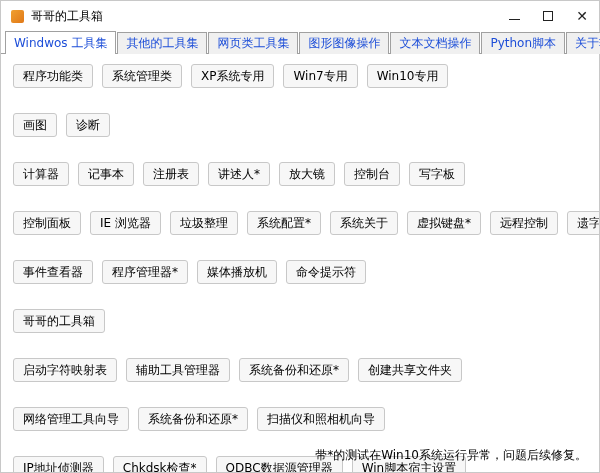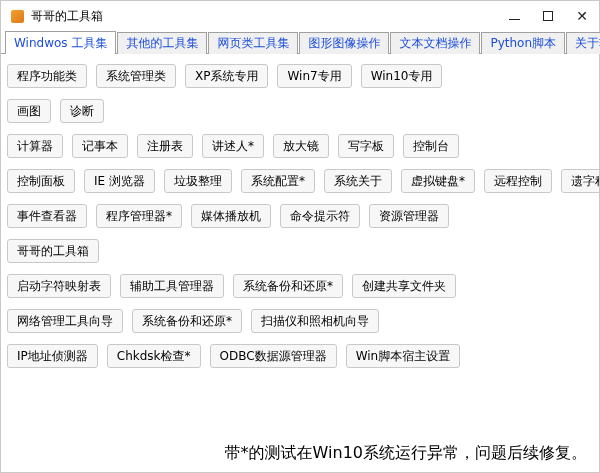--- a/index.html
+++ b/index.html
@@ -136,43 +136,43 @@
     flex: 1;
     background: #ffffff;
     position: relative;
     padding: 10px 0 0 0;
     overflow: hidden;
   }
   .row {
     display: flex;
     flex-wrap: nowrap;
     align-items: flex-end;
-    padding-left: 6px;
-    margin-bottom: 11px;
+    padding-left: 12px;
+    margin-bottom: 25px;
   }
   .btn {
     border: 1px solid #c8c8c8;
     background: #f7f7f7;
     border-radius: 3px;
     font-size: 12px;
     color: #000;
     height: 24px;
     line-height: 22px;
     padding: 0 9px;
     margin-right: 9px;
     white-space: nowrap;
     box-sizing: border-box;
     cursor: default;
   }
 
   .footnote {
     position: absolute;
     right: 12px;
     bottom: 8px;
-    font-size: 16px;
+    font-size: 12px;
     color: #000;
     white-space: nowrap;
   }
 </style>
 </head>
 <body>
 
 <div class="window">
 
   <div class="titlebar">
@@ -217,42 +217,41 @@
       <div class="btn">画图</div>
       <div class="btn">诊断</div>
     </div>
 
     <div class="row">
       <div class="btn">计算器</div>
       <div class="btn">记事本</div>
       <div class="btn">注册表</div>
       <div class="btn">讲述人*</div>
       <div class="btn">放大镜</div>
+      <div class="btn">控制台</div>
       <div class="btn">写字板</div>
-      <div class="btn">控制台</div>
     </div>
 
     <div class="row">
       <div class="btn">控制面板</div>
       <div class="btn">IE 浏览器</div>
       <div class="btn">垃圾整理</div>
       <div class="btn">系统配置*</div>
       <div class="btn">系统关于</div>
       <div class="btn">虚拟键盘*</div>
       <div class="btn">远程控制</div>
       <div class="btn">遗字程序</div>
 
     </div>
 
     <div class="row">
       <div class="btn">事件查看器</div>
       <div class="btn">程序管理器*</div>
       <div class="btn">媒体播放机</div>
       <div class="btn">命令提示符</div>
-      <div class="btn">资源管理器</div>
     </div>
 
     <div class="row">
       <div class="btn">哥哥的工具箱</div>
     </div>
 
     <div class="row">
       <div class="btn">启动字符映射表</div>
       <div class="btn">辅助工具管理器</div>
       <div class="btn">系统备份和还原*</div>

